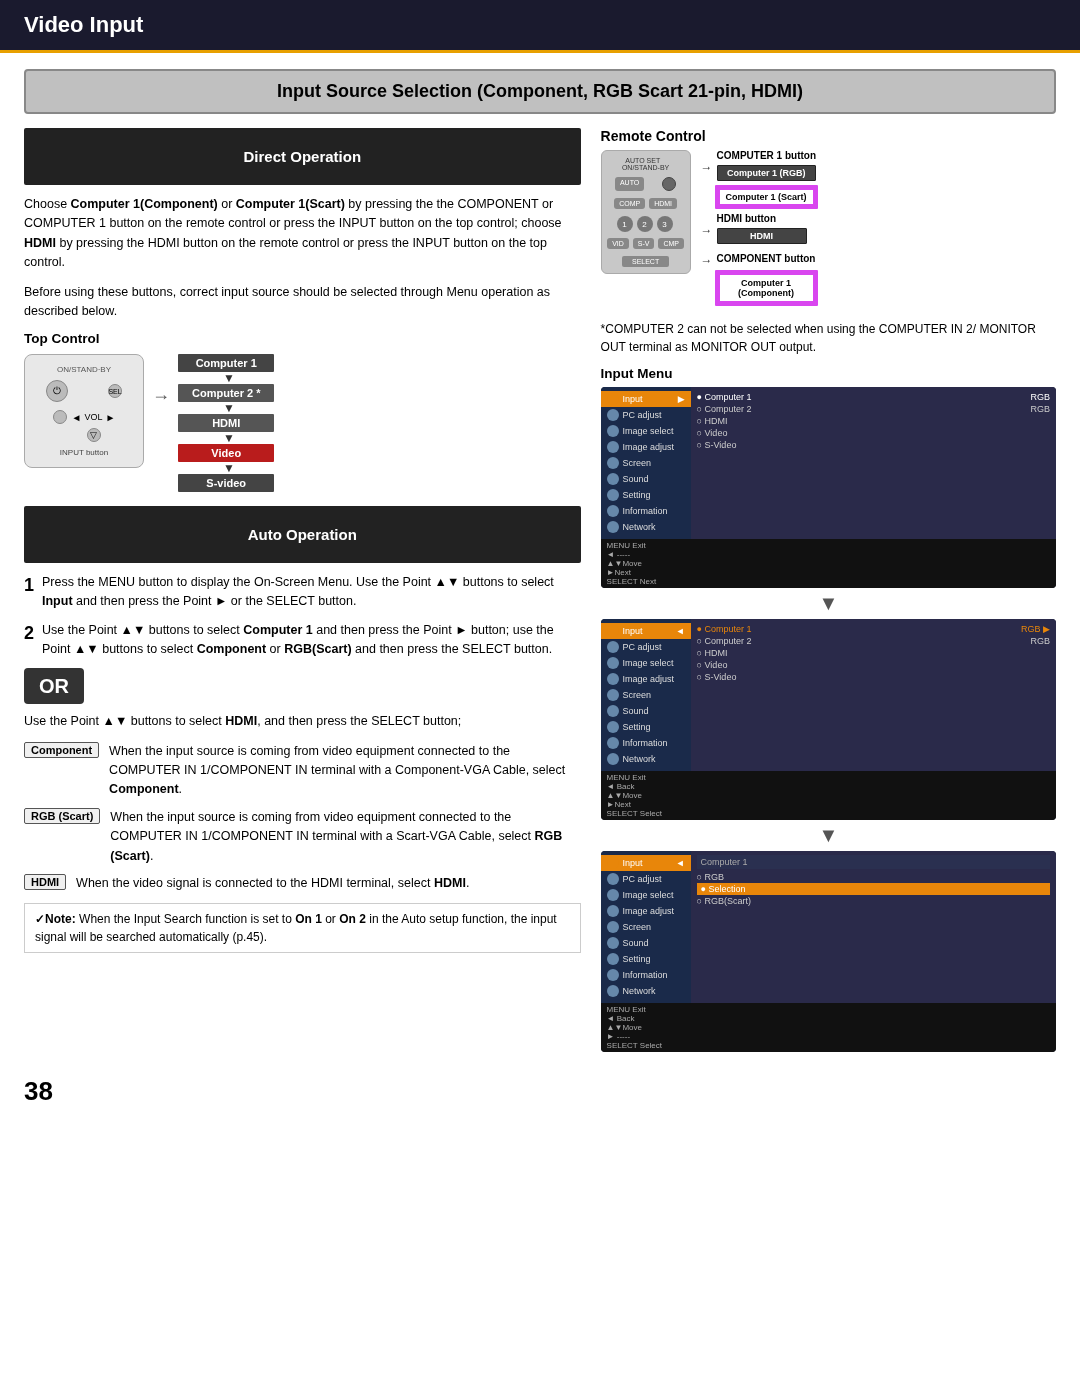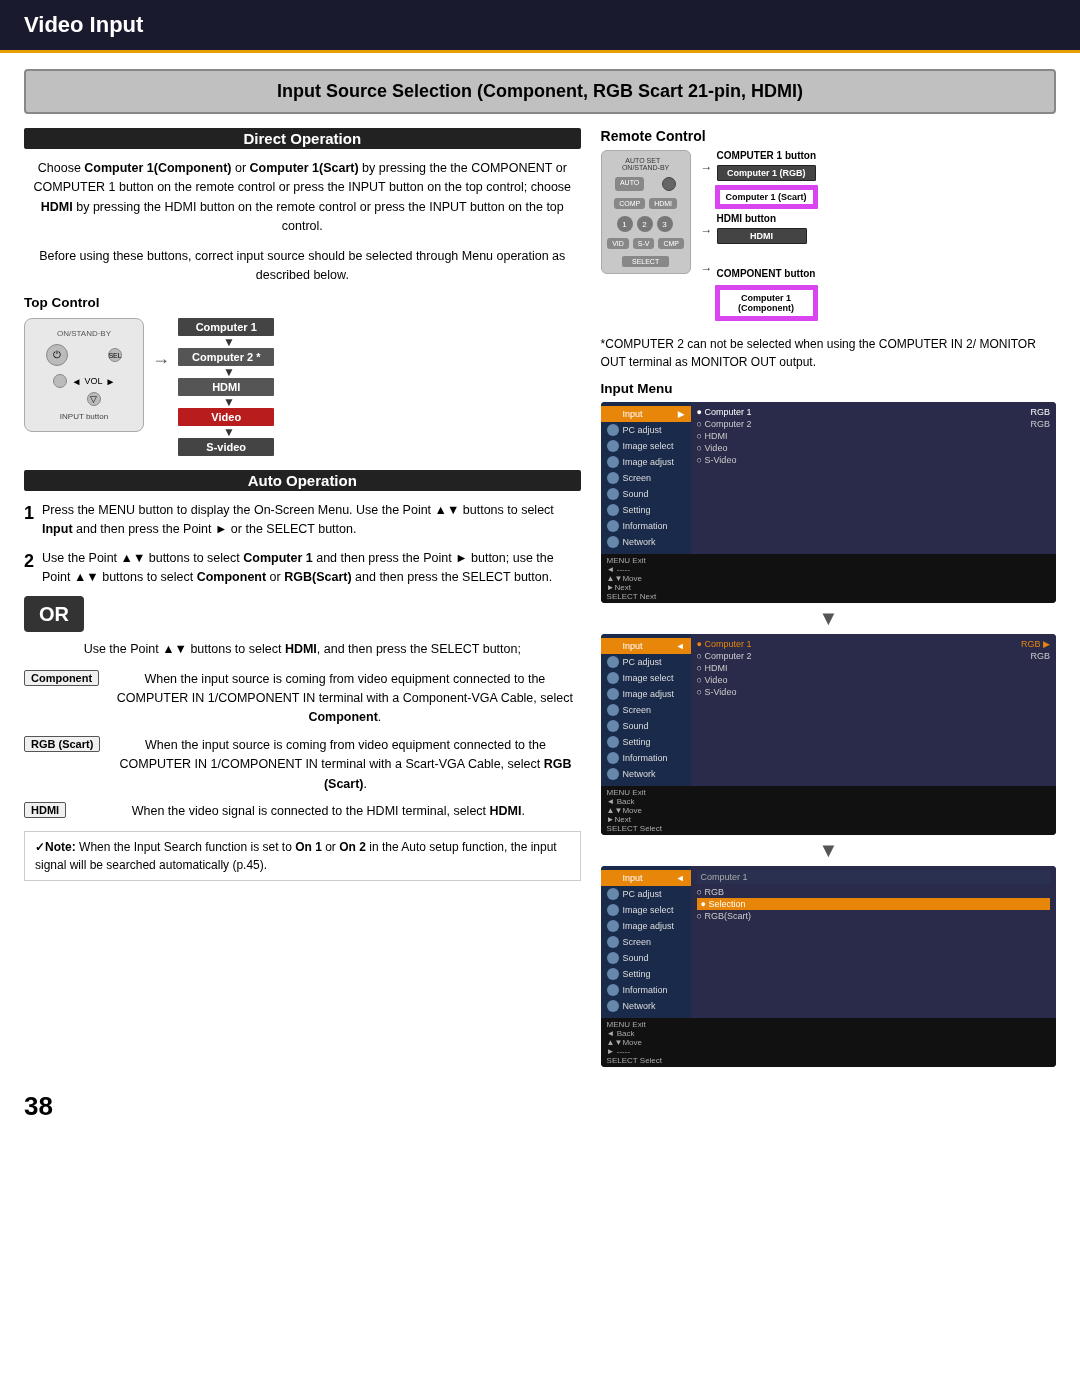--- a/index.html
+++ b/index.html
@@ -40,30 +40,29 @@
     .right-col {
       flex: 0.9;
     }
 
     .section-header-black {
       background: #222;
       color: #fff;
       text-align: center;
       font-size: 15px;
       font-weight: bold;
-      padding: 2px 12px;
+      padding: 20px 12px;
       margin-bottom: 10px;
       border-radius: 2px;
     }
 
     .body-text {
       font-size: 12.5px;
       line-height: 1.55;
       margin-bottom: 10px;
-      text-align: center;
     }
 
     .body-text b {
       font-weight: bold;
     }
 
     .subsection-title {
       font-size: 13.5px;
       font-weight: bold;
       margin-bottom: 8px;
@@ -592,21 +591,21 @@
             <span class="arrow-connector">→</span>
             <div style="display:flex; flex-direction:column; gap:2px;">
               <div class="callout-line">HDMI button</div>
               <div class="annotation-dark">
                 <span>HDMI</span>
               </div>
             </div>
           </div>
           <div class="callout-item" style="margin-top:4px;">
             <span class="arrow-connector">→</span>
-            <div style="display:flex; flex-direction:column; gap:2px;margin-top:16px;">
+            <div style="display:flex; flex-direction:column; gap:2px;">
               <div class="callout-line">COMPONENT button</div>
             </div>
           </div>
           <div style="display:flex; flex-direction:column; gap:2px; margin-left:14px;">
             <div class="annotation-box" style="min-width:100px; padding:3px 6px;">
               Computer 1<br>(Component)
             </div>
           </div>
         </div>
       </div>

